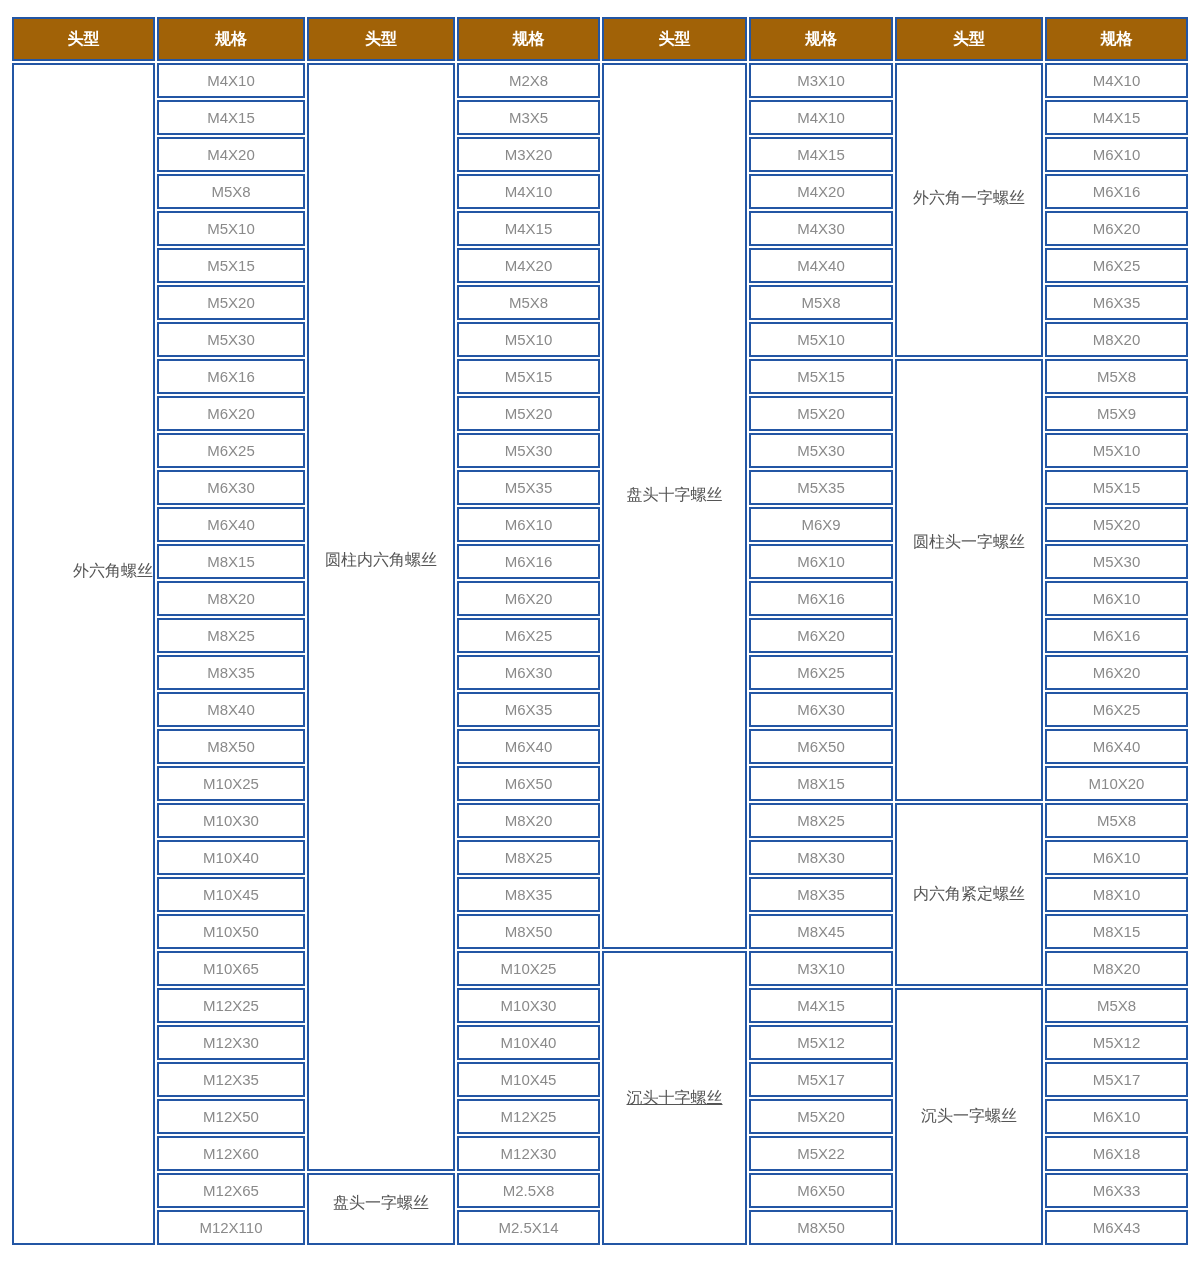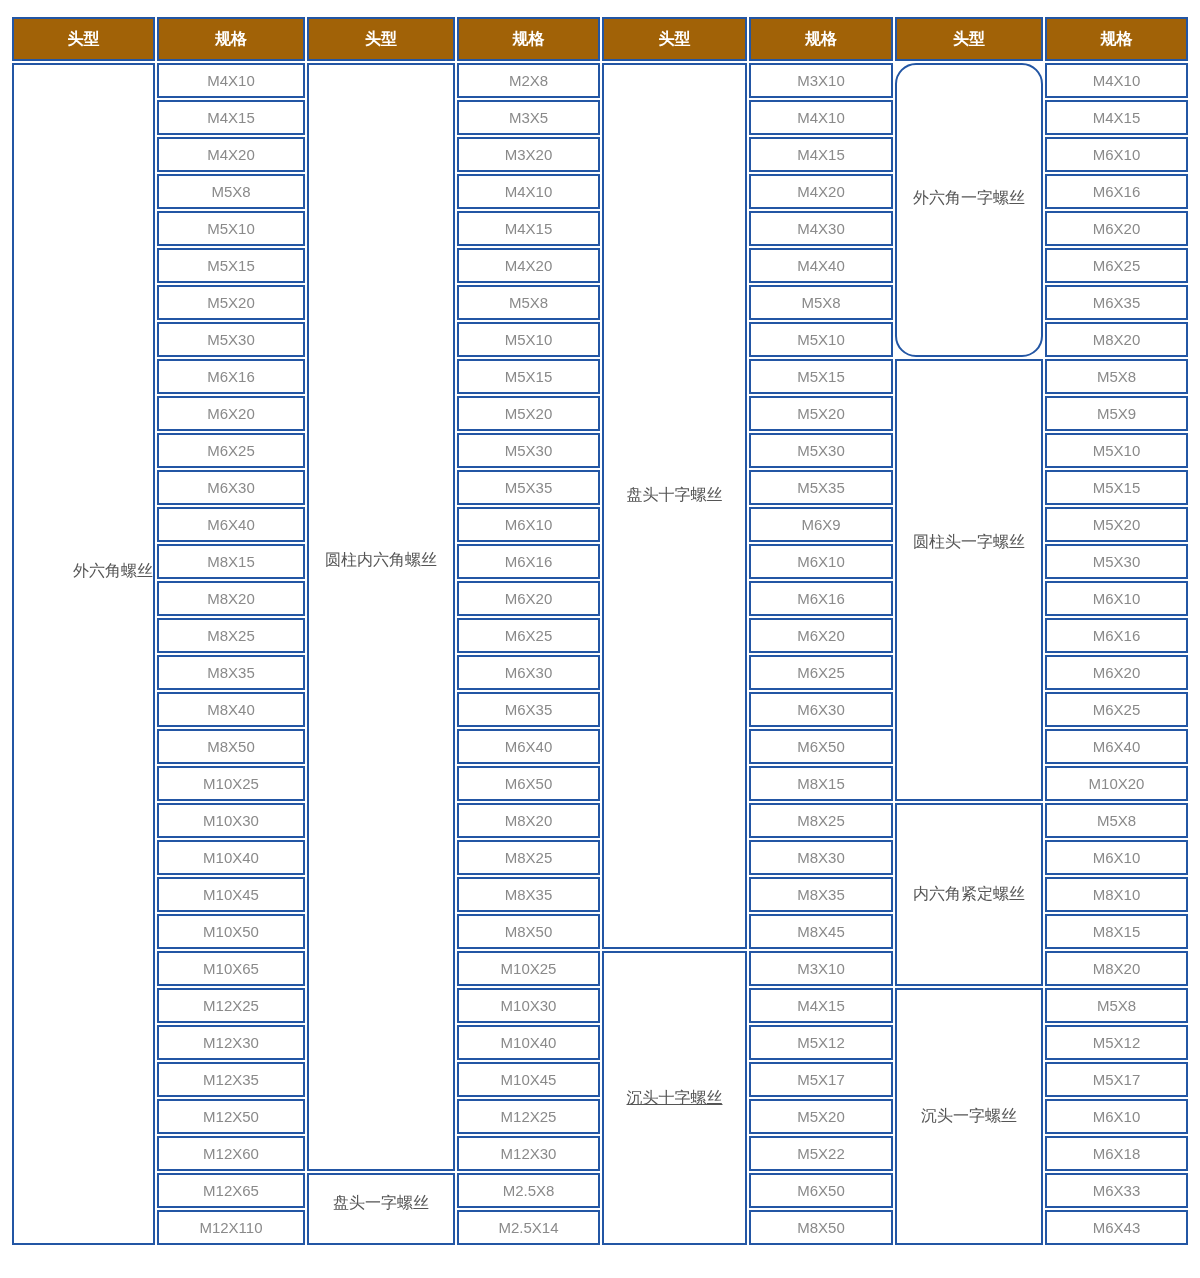--- a/index.html
+++ b/index.html
@@ -76,21 +76,21 @@
         </tr>
       </thead>
       <tbody>
         <tr>
           <td class="head-cell" rowspan="32" style="padding-bottom: 166px; text-align: right;">外六角螺丝</td>
           <td class="spec-cell">M4X10</td>
           <td class="head-cell" rowspan="30" style="padding-bottom: 114px;">圆柱内六角螺丝</td>
           <td class="spec-cell">M2X8</td>
           <td class="head-cell" rowspan="24" style="padding-bottom: 22px;">盘头十字螺丝</td>
           <td class="spec-cell">M3X10</td>
-          <td class="head-cell" rowspan="8" style="padding-bottom: 24px; border-radius: 21px;">外六角一字螺丝</td>
+          <td class="head-cell" rowspan="8" style="padding-bottom: 24px;">外六角一字螺丝</td>
           <td class="spec-cell">M4X10</td>
         </tr>
         <tr>
           <td class="spec-cell">M4X15</td>
           <td class="spec-cell">M3X5</td>
           <td class="spec-cell">M4X10</td>
           <td class="spec-cell">M4X15</td>
         </tr>
         <tr>
           <td class="spec-cell">M4X20</td>

